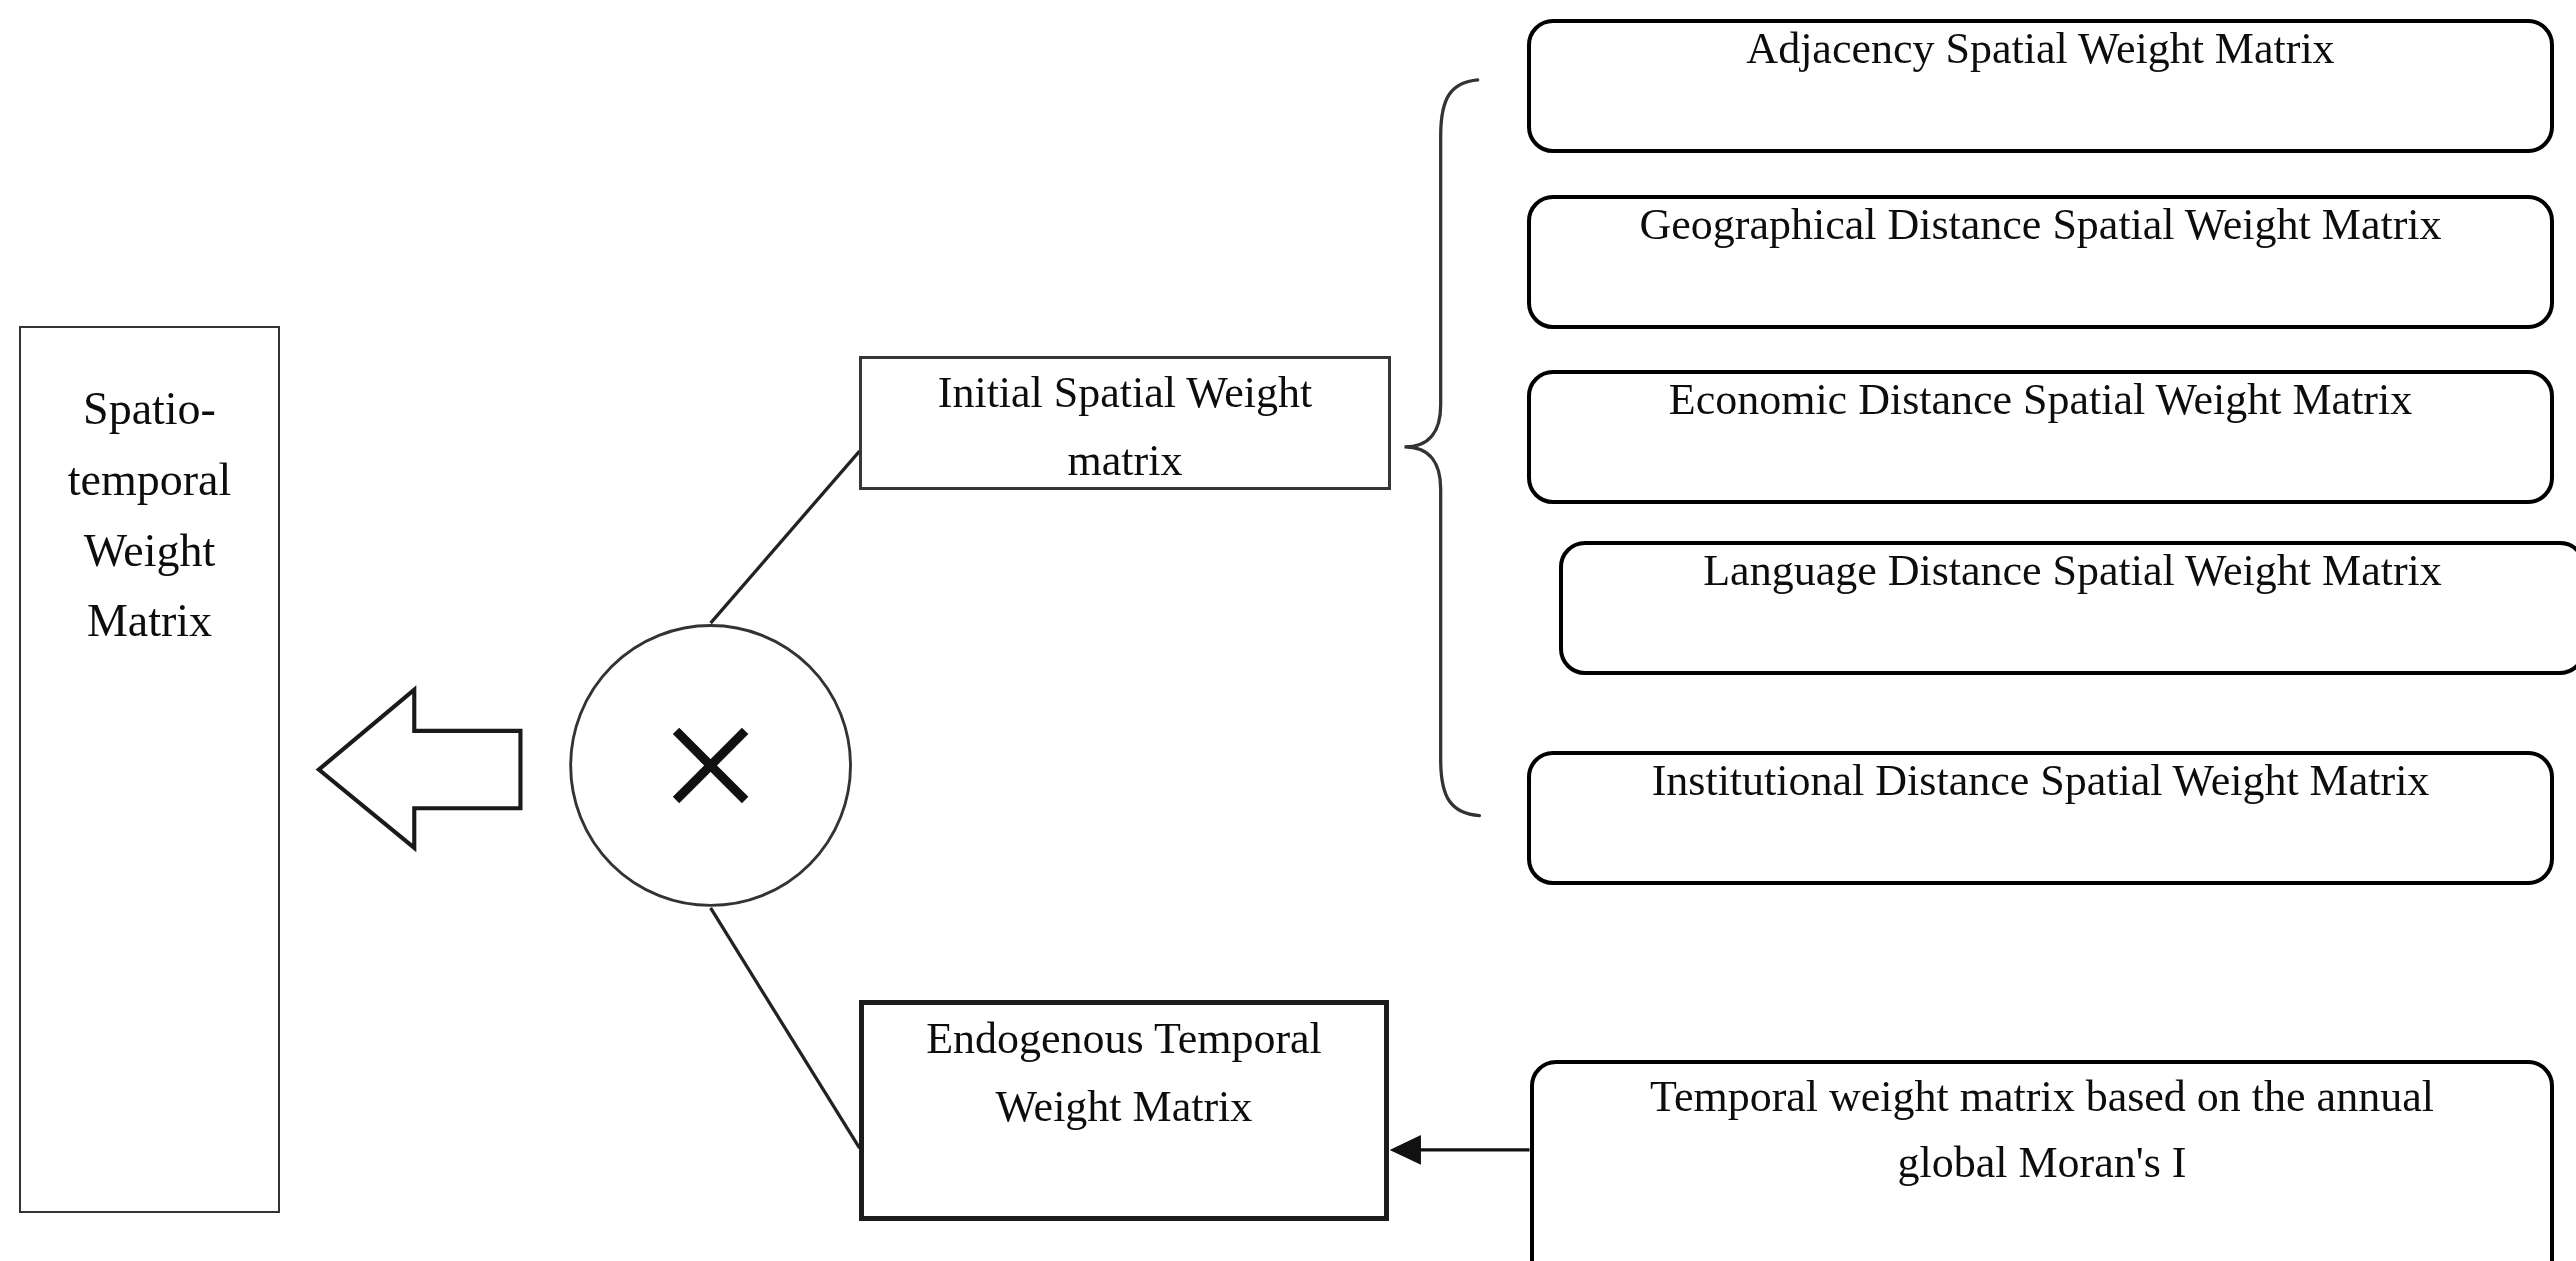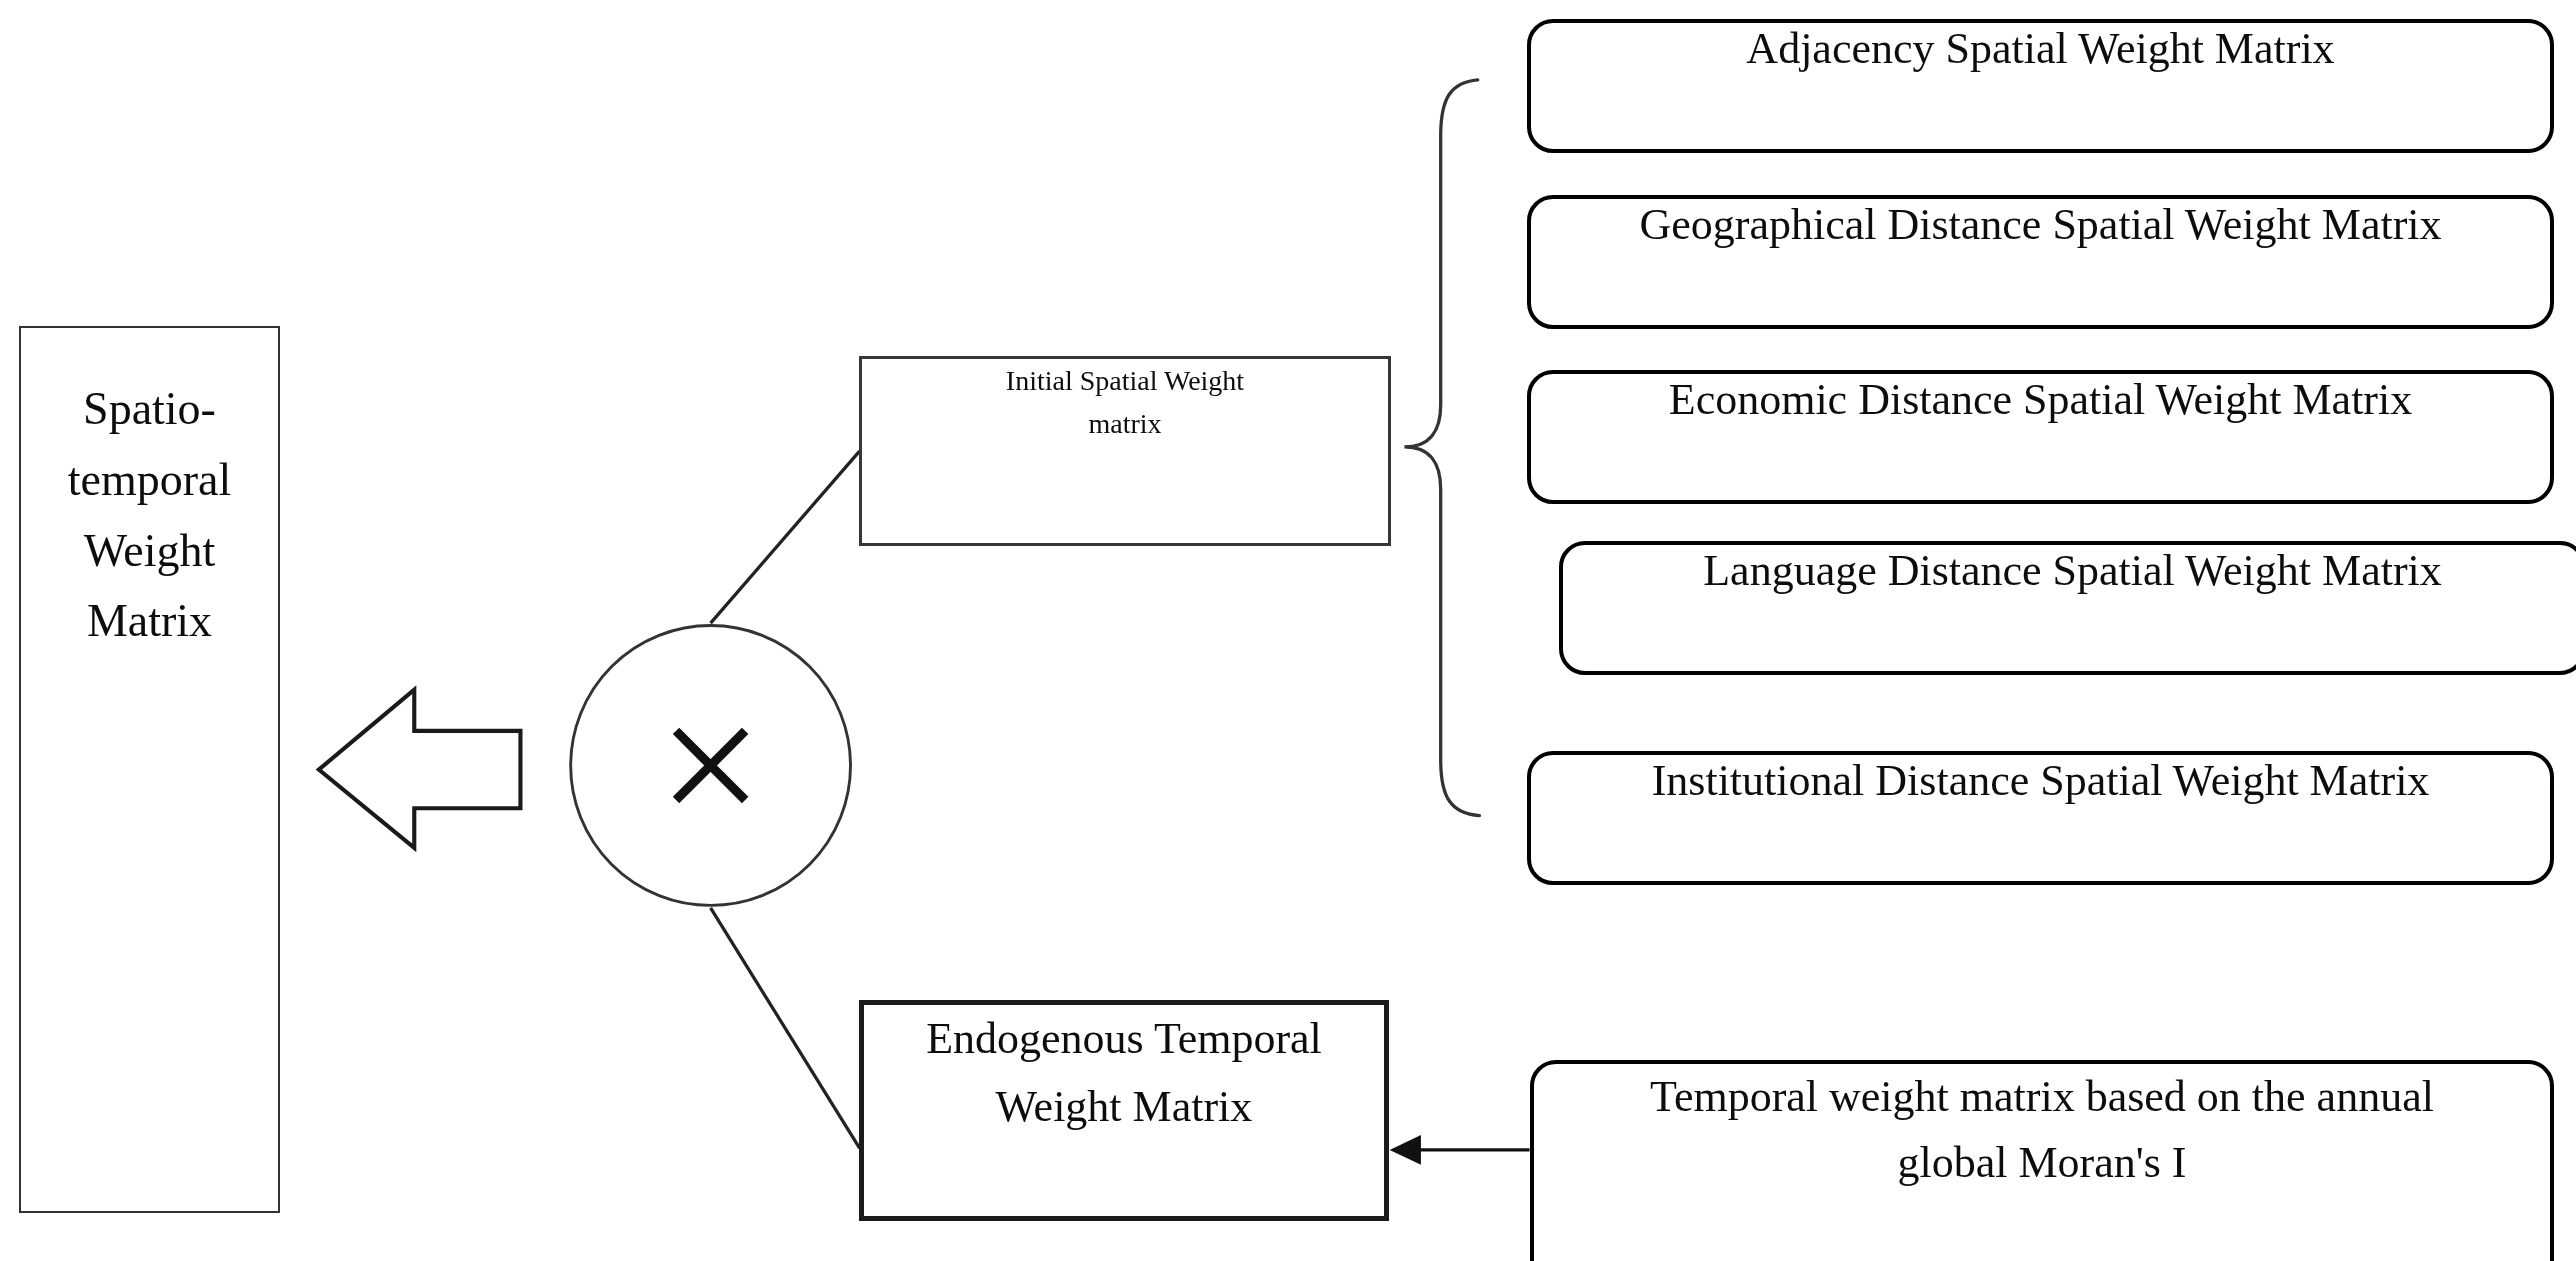--- a/index.html
+++ b/index.html
@@ -31,23 +31,23 @@
   
   .result-rect {
     left: 19px; top: 326px; width: 261px; height: 887px;
     border: 2.5px solid #333333;
     font-size: 46px; line-height: 1.54;
   }
   .result-rect .label { transform: translateY(46px); }
 
   
   .initial-box {
-    left: 859px; top: 356px; width: 532px; height: 190px;
+    left: 859px; top: 356px; width: 532px; height: 134px;
     border: 3.3px solid #363636;
-    font-size: 28px; line-height: 1.55;
+    font-size: 44px; line-height: 1.55;
   }
 
   
   .endogenous-box {
     left: 859px; top: 1000px; width: 530px; height: 221px;
     border: 5px solid #1c1c1c;
     font-size: 44px; line-height: 1.55;
   }
 
   

